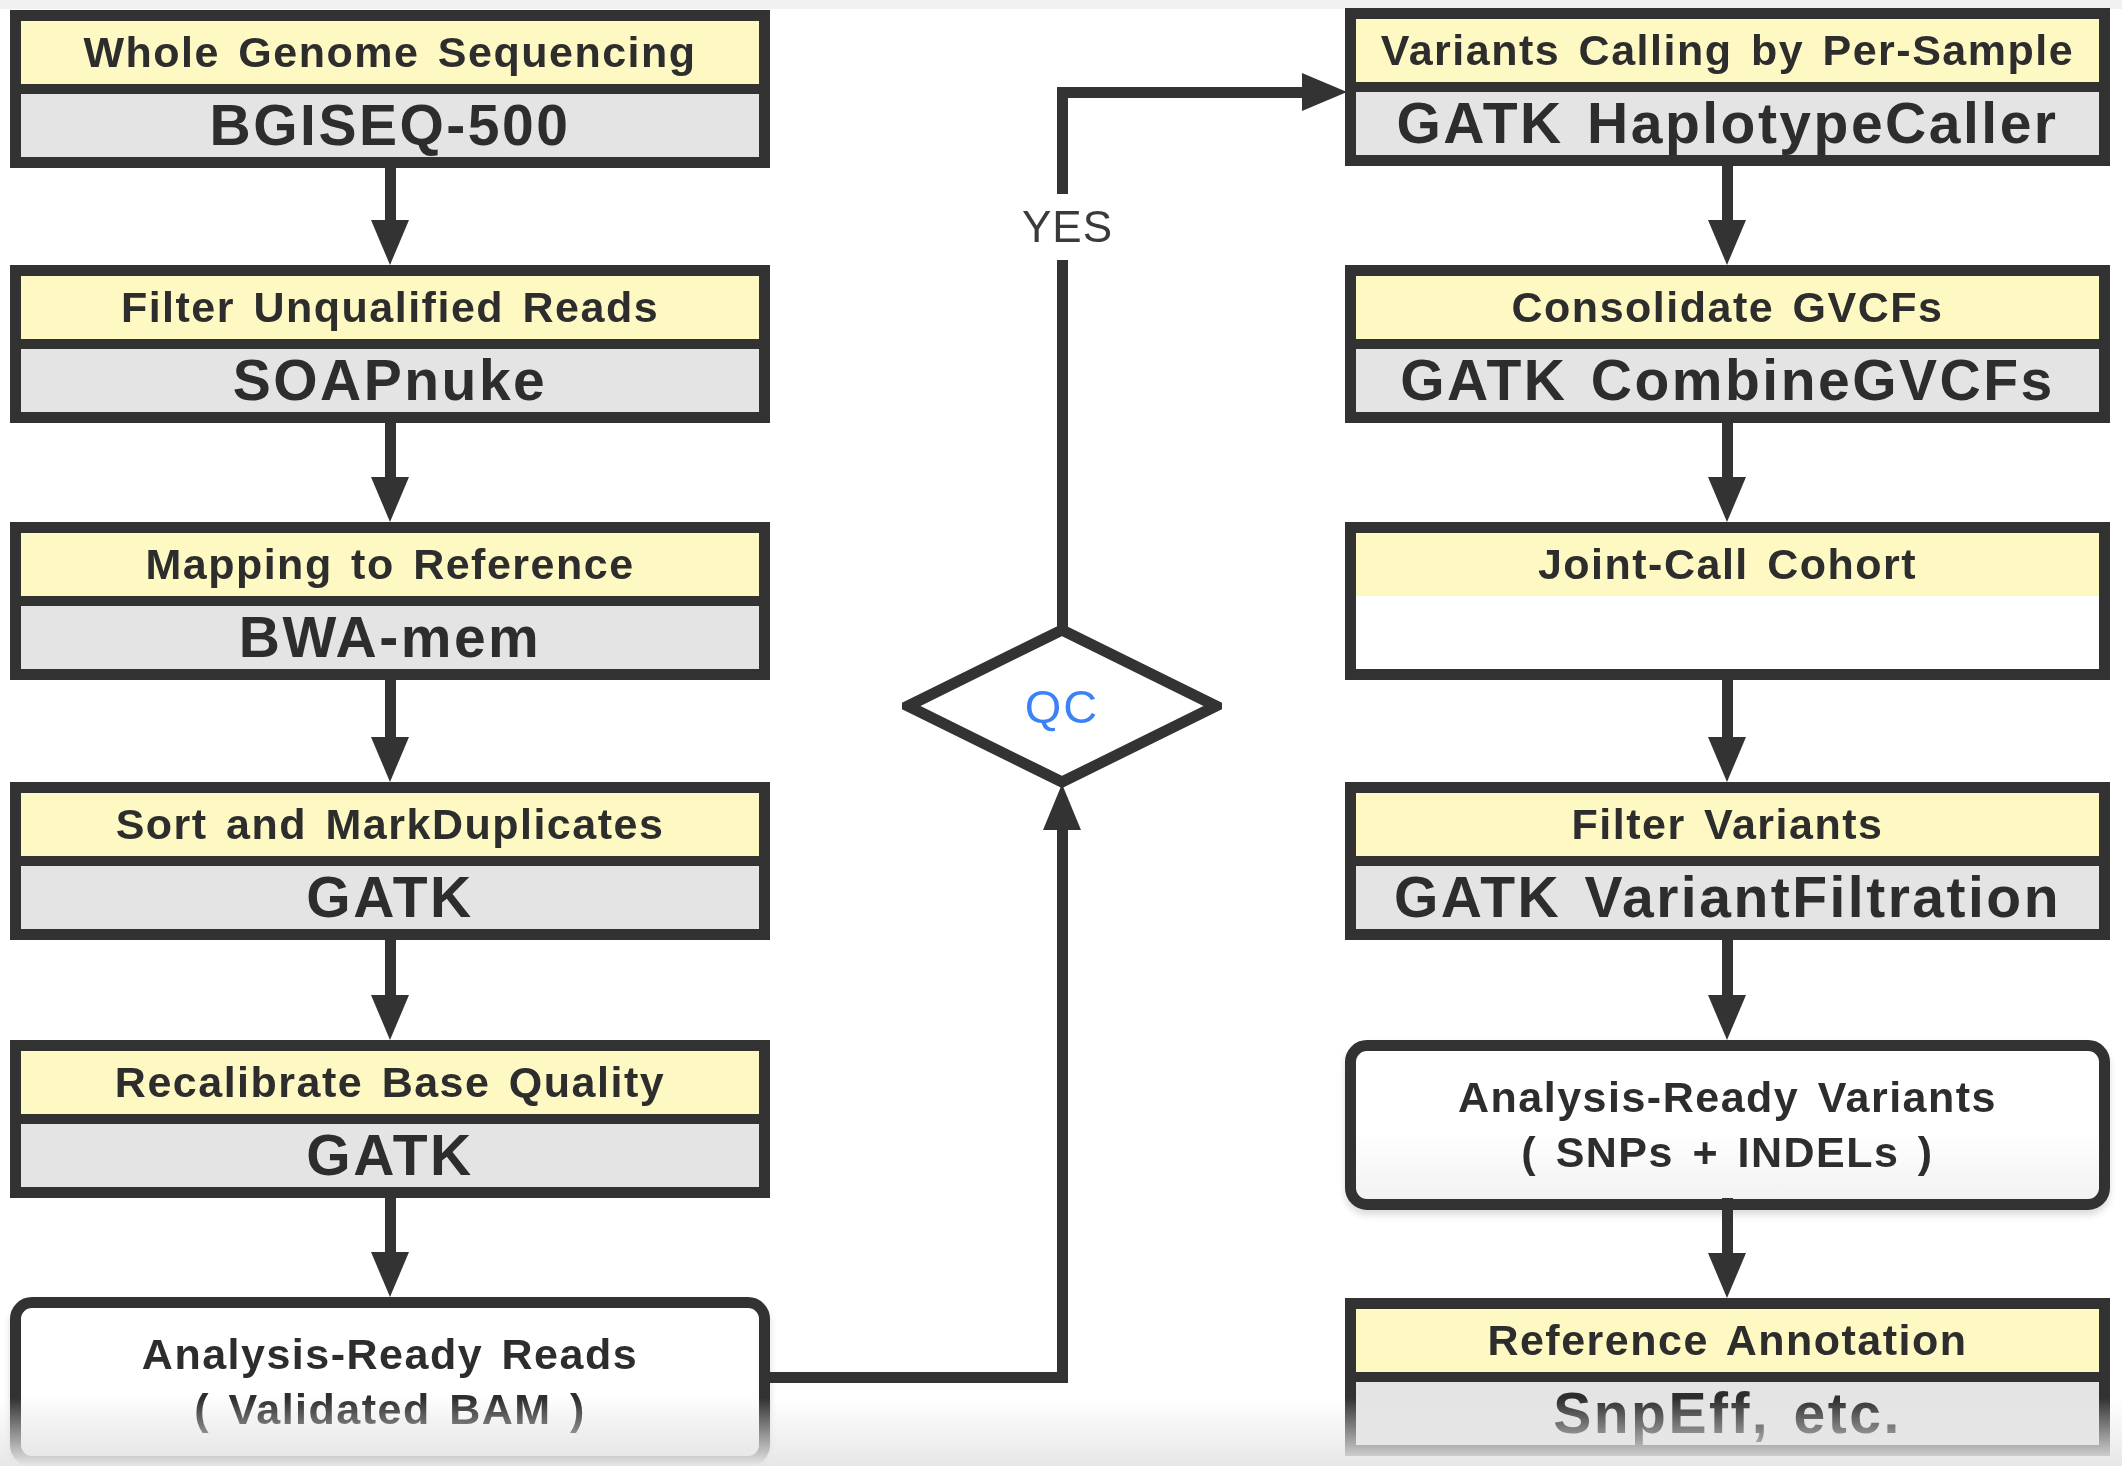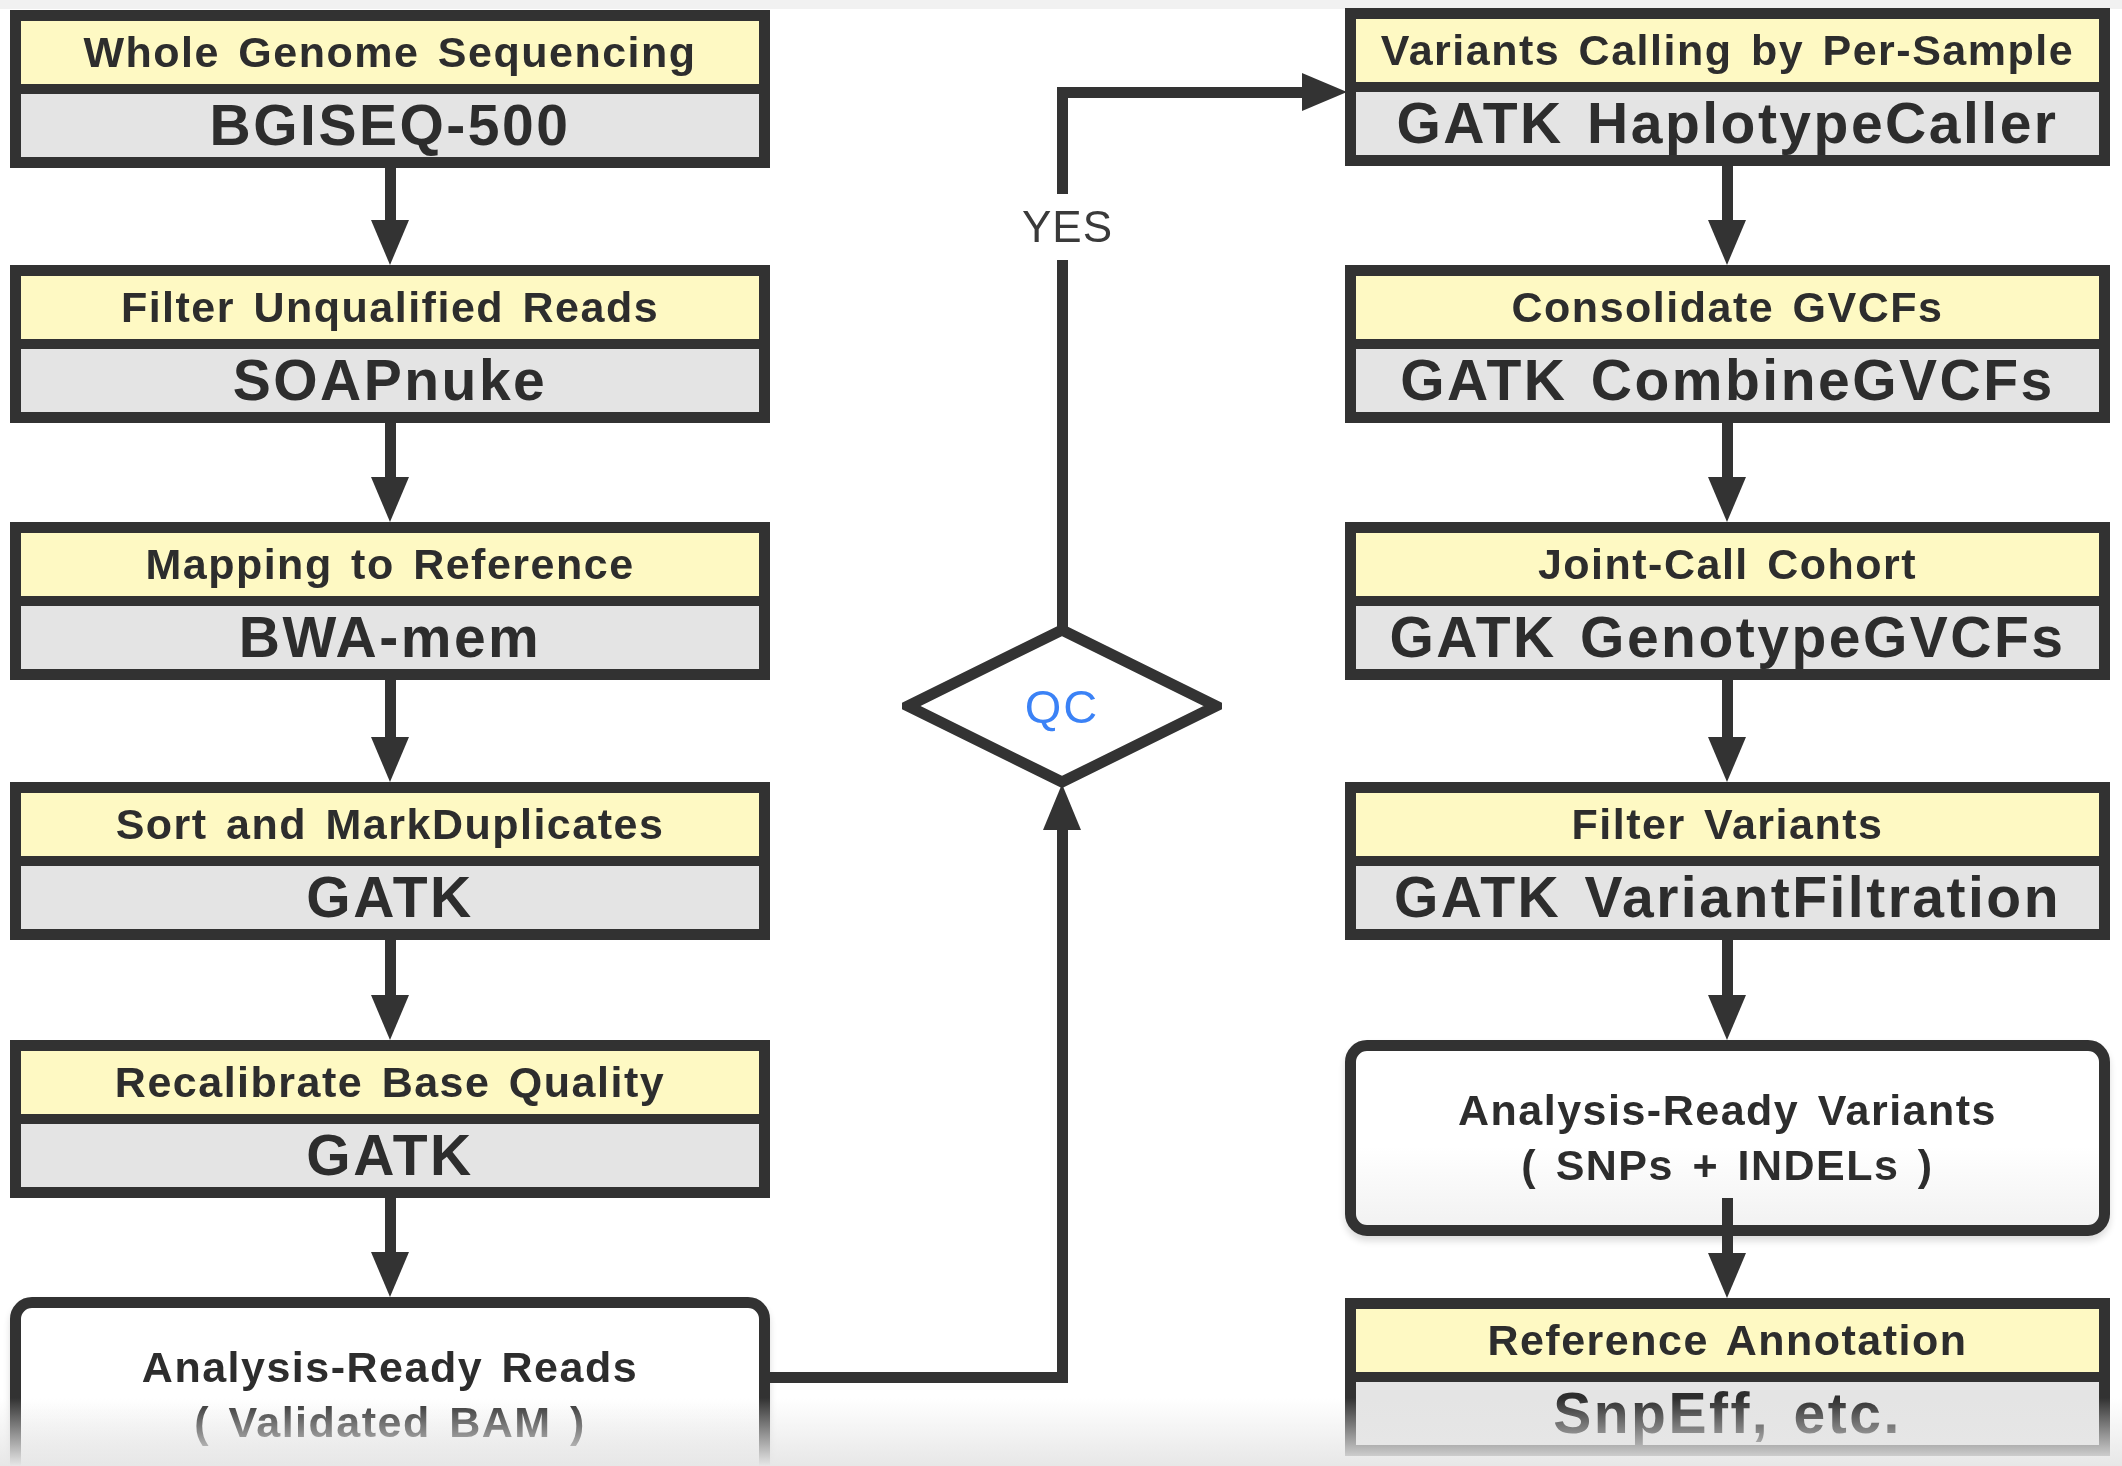--- a/index.html
+++ b/index.html
@@ -45,21 +45,21 @@
     text-align: center;
     font-size: 57px; font-weight: bold;
     letter-spacing: 2.5px; word-spacing: 5px;
     color: #2d2d2d; white-space: nowrap;
   }
   .col-right { width: 765px; }
 
   
   .result-box {
     position: absolute;
-    width: 760px; height: 196px;
+    width: 760px; height: 170px;
     box-sizing: border-box;
     border: 11px solid #323232;
     border-radius: 22px;
     background: linear-gradient(#ffffff 55%, #f2f2f2);
     box-shadow: 0 5px 7px rgba(0,0,0,0.14);
     display: flex; flex-direction: column;
     align-items: center; justify-content: center;
     text-align: center;
     font-size: 43px; font-weight: bold;
     letter-spacing: 1.5px; word-spacing: 5px;
@@ -192,21 +192,20 @@
     <div class="title">Consolidate GVCFs</div>
     <div class="tool">GATK CombineGVCFs</div>
   </div>
   <div class="arrow-down" style="left:1708px; top:423px; height:99px;">
       <div class="stem"></div>
       <div class="head"></div>
     </div>
 
   <div class="step-box col-right" style="left:1345px; top:522px;">
     <div class="title">Joint-Call Cohort</div>
-    <div class="tool">GATK GenotypeGVCFs</div>
   </div>
   <div class="arrow-down" style="left:1708px; top:680px; height:102px;">
       <div class="stem"></div>
       <div class="head"></div>
     </div>
 
   <div class="step-box col-right" style="left:1345px; top:782px;">
     <div class="title">Filter Variants</div>
     <div class="tool">GATK VariantFiltration</div>
   </div>

